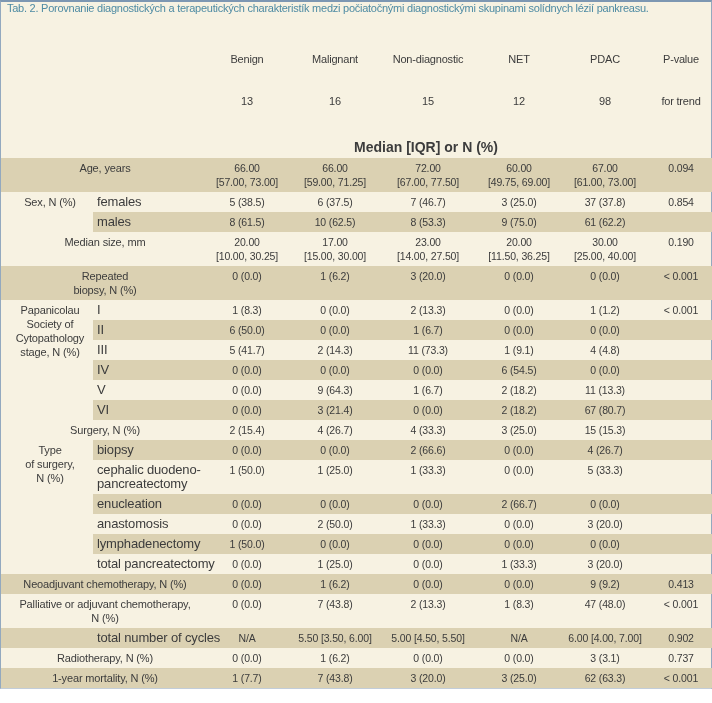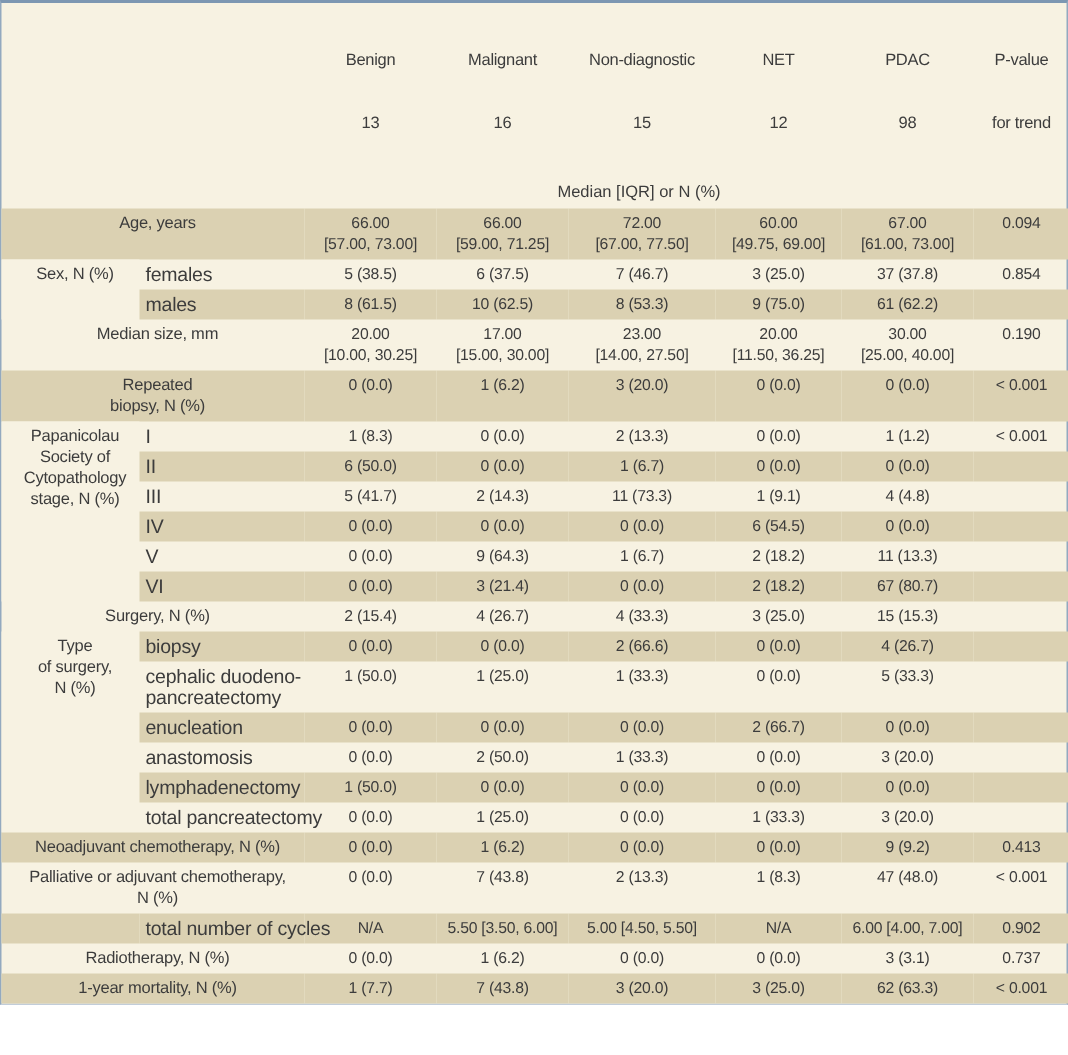--- a/index.html
+++ b/index.html
@@ -32,39 +32,40 @@
   col.c-non  { width:98px; }
   col.c-net  { width:84px; }
   col.c-pdac { width:88px; }
   col.c-pv   { width:64px; }
   thead th {
     font-size:11px; font-weight:normal; text-align:center;
     padding:3px 1px 2px 1px; line-height:14px; letter-spacing:-0.2px;
     vertical-align:top; white-space:pre;
   }
   .median-cell {
-    font-size:11px; font-weight:normal; text-align:center;
+    font-size:14px; font-weight:bold; text-align:center;
     padding:2px 1px 4px 1px; line-height:14px;
   }
   tbody td {
     font-size:10.5px; line-height:14px; padding:3px 2px;
     vertical-align:top; white-space:pre; letter-spacing:-0.15px;
     overflow:visible;
   }
   tbody td.lbl { font-size:11px; padding-left:8px; text-align:center; }
   tbody td.sub { font-size:13px; padding-left:4px; text-align:left; }
   tbody td.val { text-align:center; }
   tr.row-dark td { background:#dbd1b2; }
   tr.row-light td { background:transparent; }
   tbody td.group-lbl { background:#f7f2e2 !important; }
 </style>
 </head>
 <body>
 
 <div class="frame">
+  <div class="title-sk">Tab. 2. Porovnanie diagnostických a terapeutických charakteristík medzi počiatočnými diagnostickými skupinami solídnych lézií pankreasu.</div>
 
   <table>
     <colgroup>
       <col class="c-lbl">
         <col class="c-sub">
         <col class="c-ben">
         <col class="c-mal">
       <col class="c-non">
         <col class="c-net">
         <col class="c-pdac">

